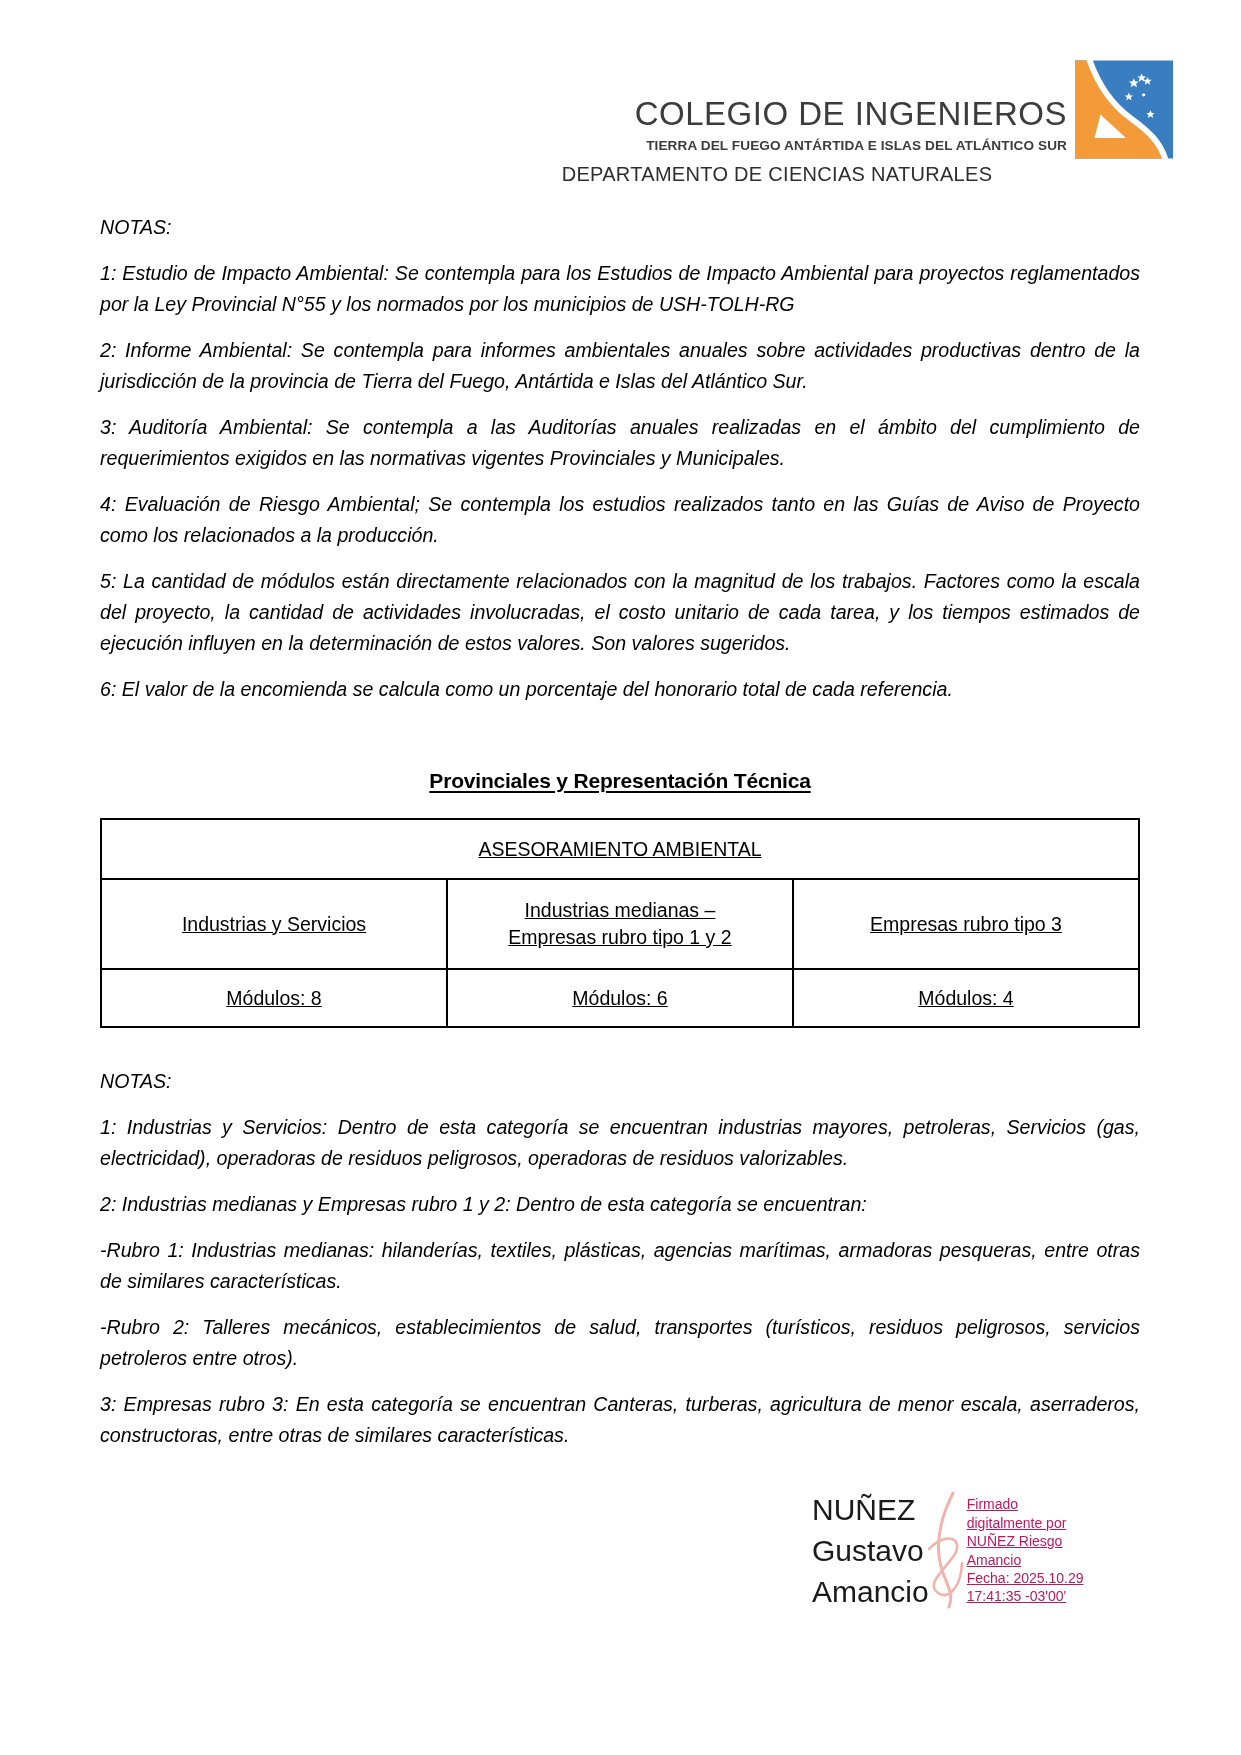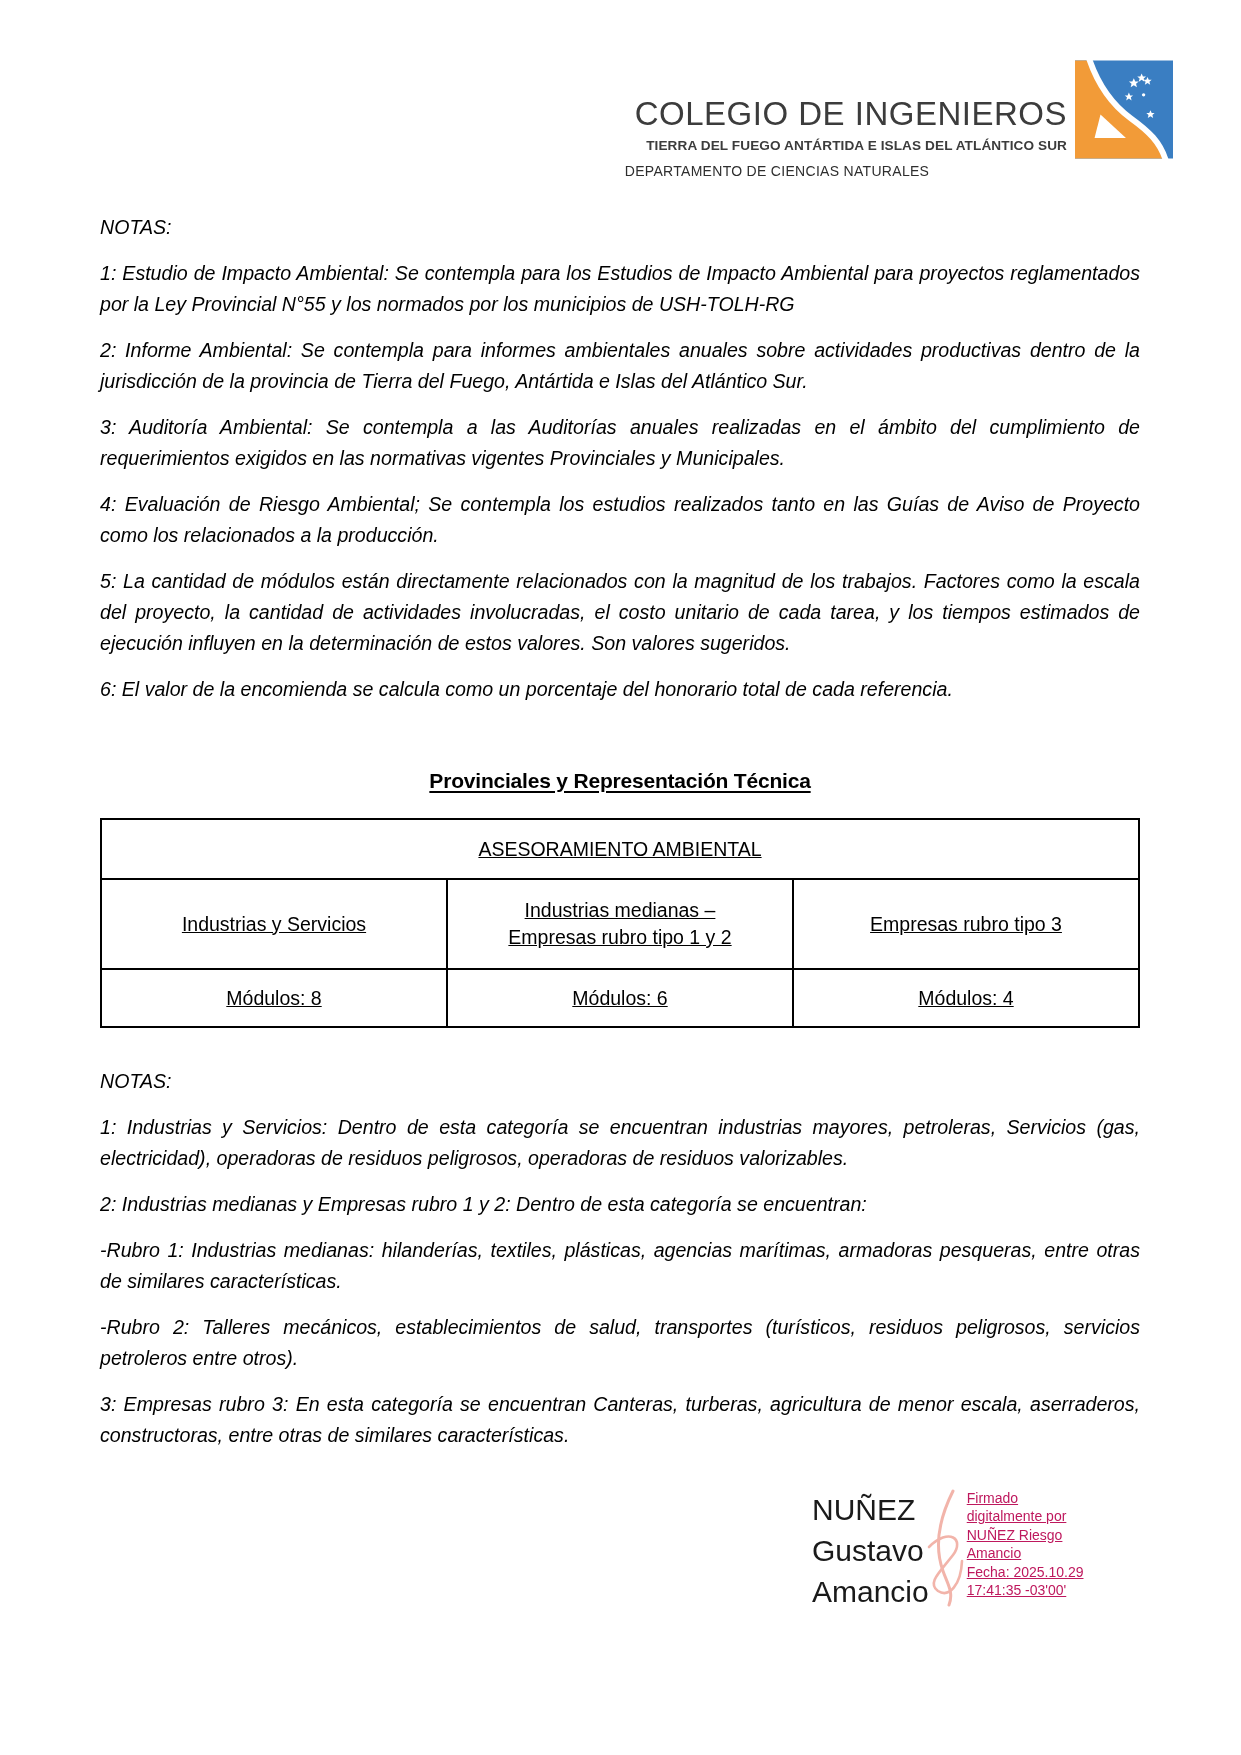--- a/index.html
+++ b/index.html
@@ -34,21 +34,21 @@
     letter-spacing: 0.1px;
     color: #3c3c3c;
     white-space: nowrap;
   }
   .org-dept {
     position: absolute;
     top: 163px;
     left: 537px;
     width: 480px;
     text-align: center;
-    font-size: 14px;
+    font-size: 20px;
     color: #2e2e2e;
     letter-spacing: 0.3px;
     white-space: nowrap;
   }
   .logo {
     position: absolute;
     top: 60px;
     right: 80px;
     width: 98px;
     height: 99px;
@@ -106,21 +106,21 @@
   tr.cat-row td { height: 88px; line-height: 27px; }
   tr.mod-row td { height: 56px; }
 
   .notes2 { margin-top: 38px; }
 
   
   .signature {
     margin-top: 36px;
     margin-left: 712px;
     display: flex;
-    align-items: flex-start;
+    align-items: center;
   }
   .sig-name {
     font-size: 30px;
     line-height: 41px;
     color: #1a1a1a;
     white-space: nowrap;
     margin-top: 2px;
   }
   .sig-flourish {
     width: 50px;

